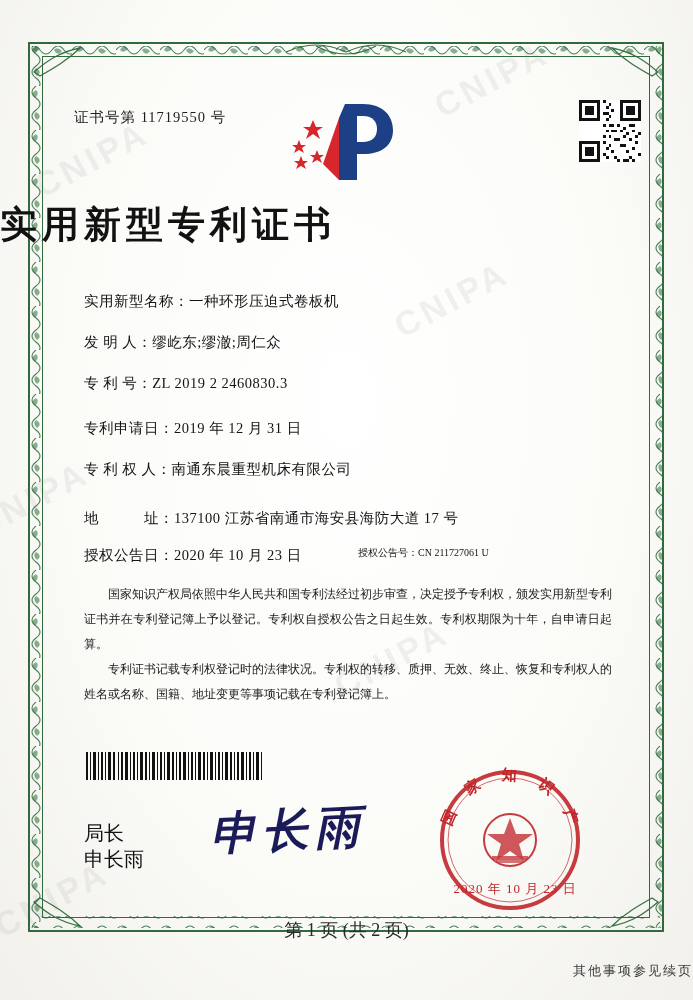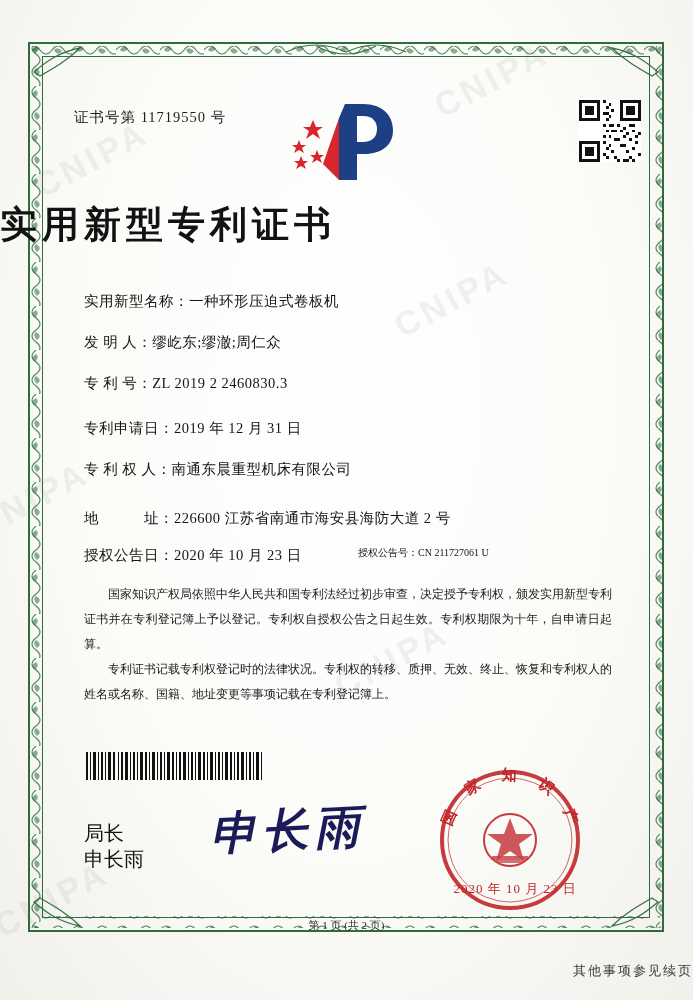--- a/index.html
+++ b/index.html
@@ -124,21 +124,21 @@
   }
   #seal-date{
     position:absolute;left:440px;top:880px;width:150px;text-align:center;
     font-size:13px;color:#c0262a;letter-spacing:1px;
     font-family:"Liberation Serif",serif;
   }
 
   
   #page-num{
     position:absolute;left:0;right:0;top:918px;text-align:center;
-    font-size:11px;color:#2a2a2a;
+    font-size:18px;color:#2a2a2a;
   }
   #footnote{
     position:absolute;left:0;right:0;top:962px;text-align:right;
     font-size:13px;color:#3a3a3a;letter-spacing:2px;
   }
 </style>
 </head>
 <body>
 
 <div id="page">
@@ -269,21 +269,21 @@
   <div class="row r3">
     <span class="lab">专 利 号：</span><span class="val">ZL 2019 2 2460830.3</span>
   </div>
   <div class="row r4">
     <span class="lab">专利申请日：</span><span class="val">2019 年 12 月 31 日</span>
   </div>
   <div class="row r5">
     <span class="lab">专 利 权 人：</span><span class="val">南通东晨重型机床有限公司</span>
   </div>
   <div class="row r6">
-    <span class="lab">地　　　址：</span><span class="val">226600 江苏省南通市海安县海防大道 2 号</span>
+    <span class="lab">地　　　址：</span><span class="val">137100 江苏省南通市海安县海防大道 17 号</span>
   </div>
   <div class="row r7">
     <span class="lab">授权公告日：</span><span class="val">2020 年 10 月 23 日</span>
   </div>
   <div class="r7b">
     <span class="lab">授权公告号：</span><span class="val">CN 211727061 U</span>
   </div>
 
   <div class="para p1">国家知识产权局依照中华人民共和国专利法经过初步审查，决定授予专利权，颁发实用新型专利证书并在专利登记簿上予以登记。专利权自授权公告之日起生效。专利权期限为十年，自申请日起算。</div>
   <div class="para p2">专利证书记载专利权登记时的法律状况。专利权的转移、质押、无效、终止、恢复和专利权人的姓名或名称、国籍、地址变更等事项记载在专利登记簿上。</div>

